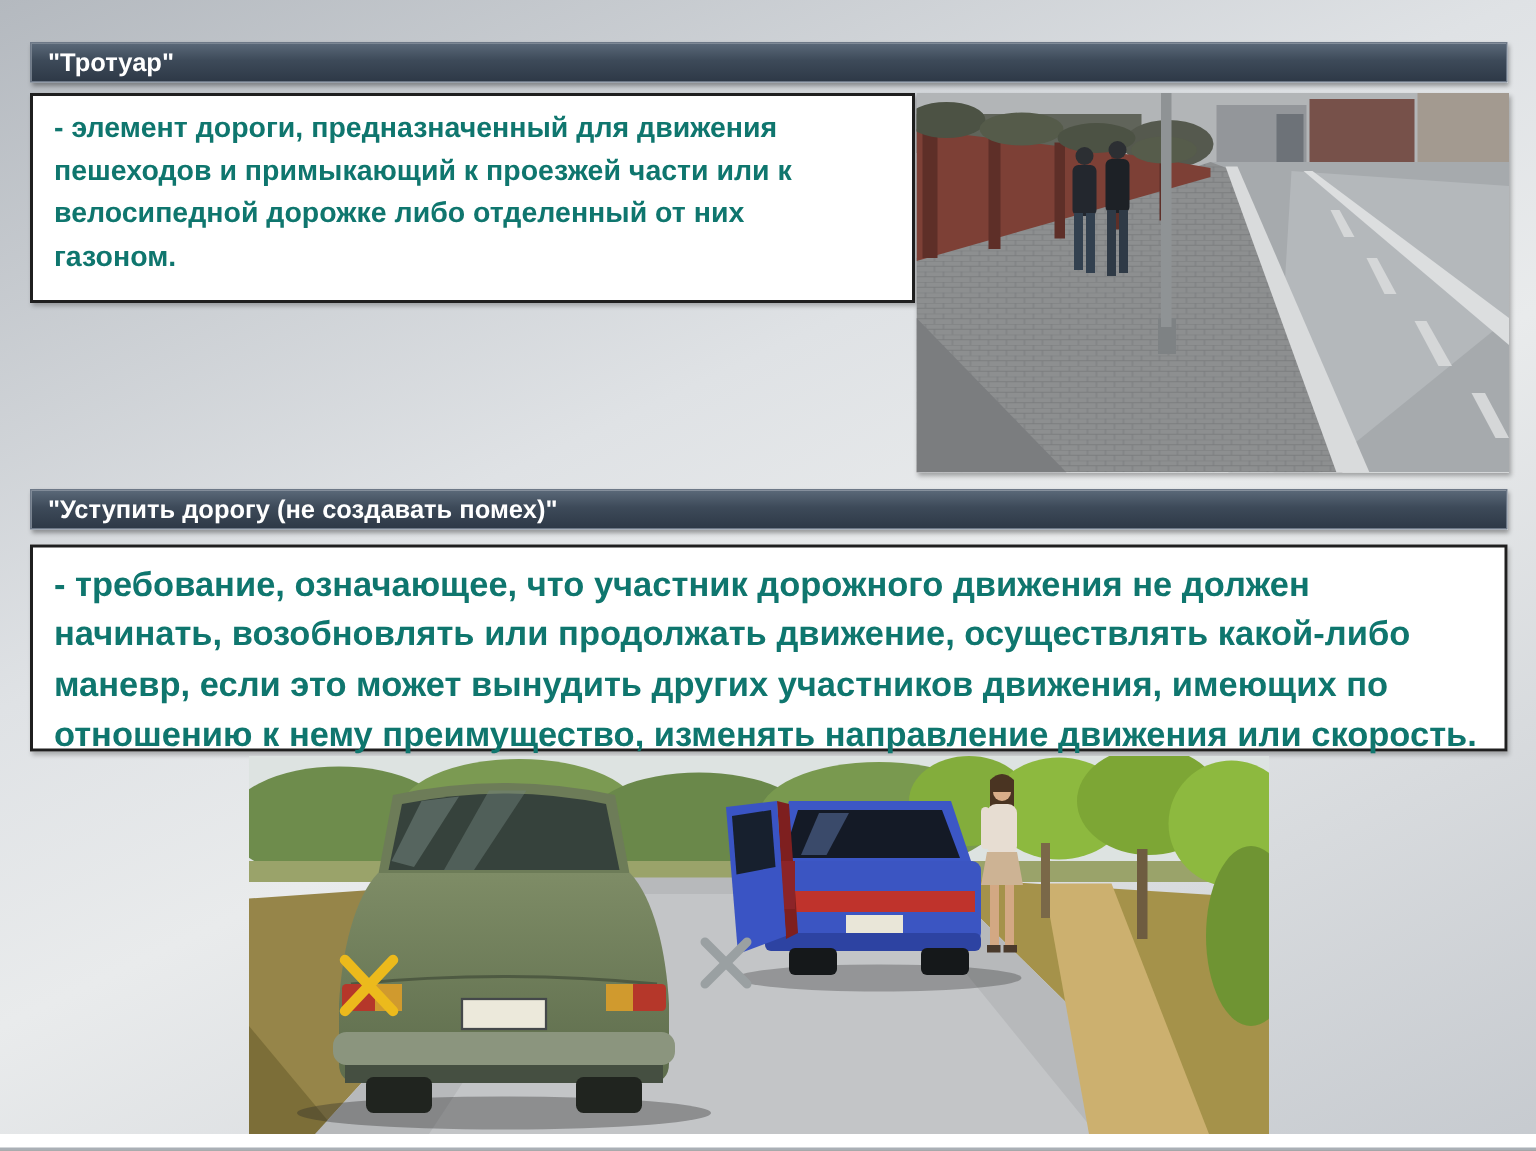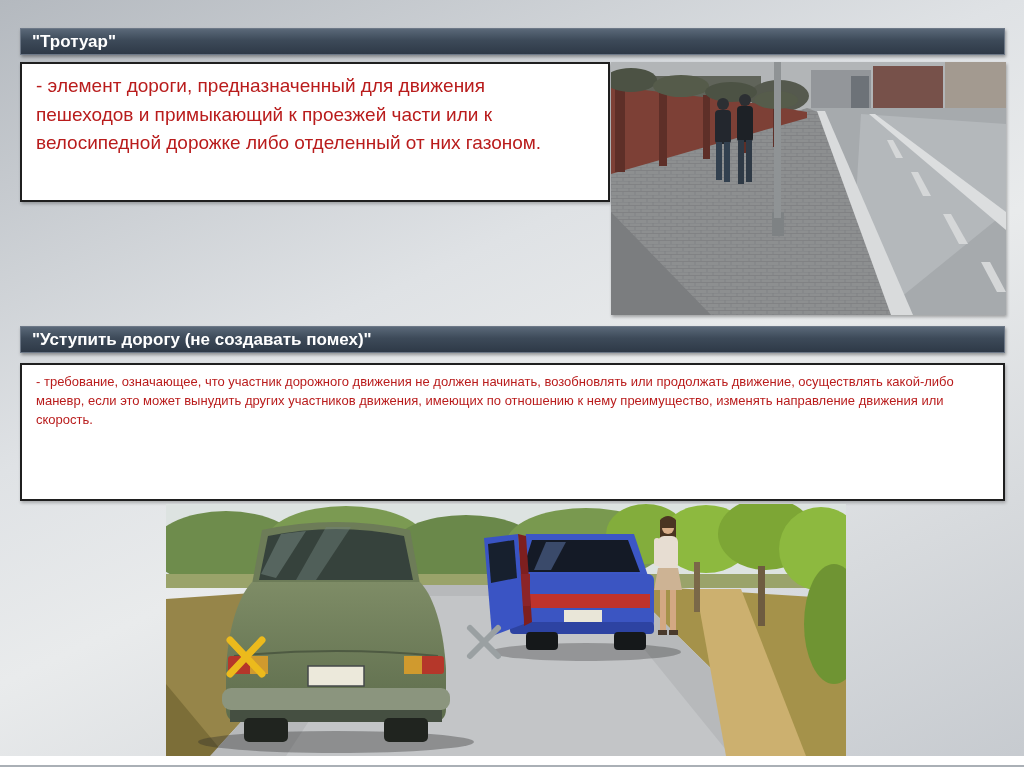--- a/index.html
+++ b/index.html
@@ -17,31 +17,31 @@
     border:1px solid #6d7887;
     box-shadow:1px 2px 3px rgba(0,0,0,.35);
     color:#ffffff;font-weight:bold;font-size:17px;line-height:25px;
     padding-left:11px;
   }
   .header-1{top:28px;}
   .header-2{top:326px;}
   .def-box{
     position:absolute;box-sizing:border-box;
     background:#ffffff;border:2px solid #1f1f1f;
-    color:#b91c1c;font-weight:normal;
+    color:#0f766e;font-weight:bold;
     box-shadow:1px 2px 3px rgba(0,0,0,.25);
   }
   .def-box p{margin:0;}
   .def-box-1{
     left:20px;top:62px;width:590px;height:140px;
     padding:8px 60px 8px 14px;font-size:19px;line-height:1.5;
   }
   .def-box-2{
     left:20px;top:363px;width:985px;height:138px;
-    padding:8px 18px 8px 14px;font-size:13px;line-height:1.45;
+    padding:8px 18px 8px 14px;font-size:23px;line-height:1.45;
   }
   .photo{
     position:absolute;left:611px;top:62px;width:395px;height:253px;
     box-shadow:1px 2px 3px rgba(0,0,0,.3);
   }
   .illustration{
     position:absolute;left:166px;top:504px;width:680px;height:252px;
   }
   .bottom-strip{
     position:absolute;left:0;top:756px;width:1024px;height:11px;

